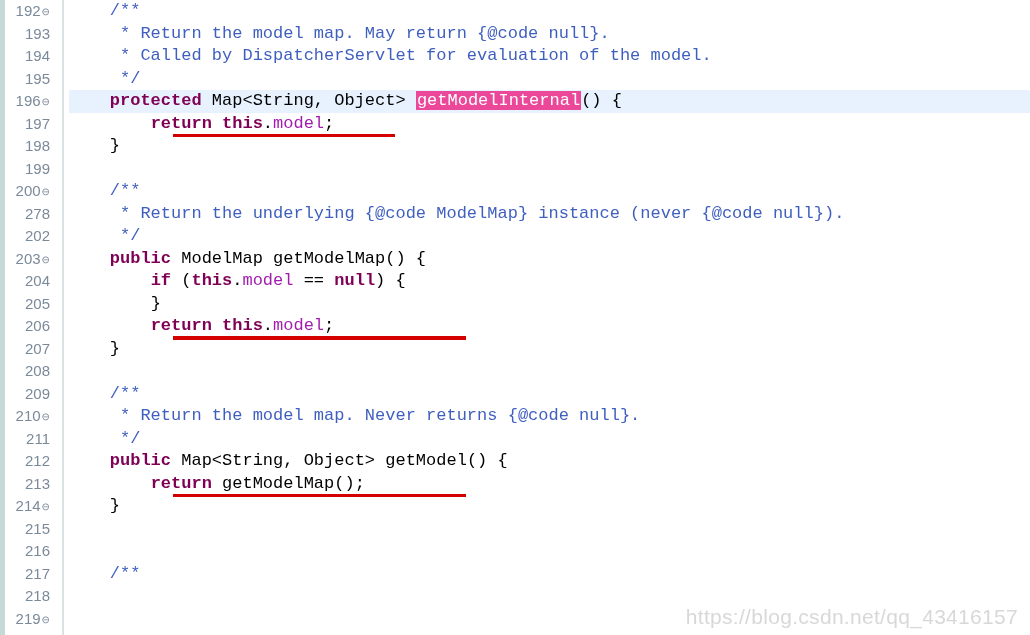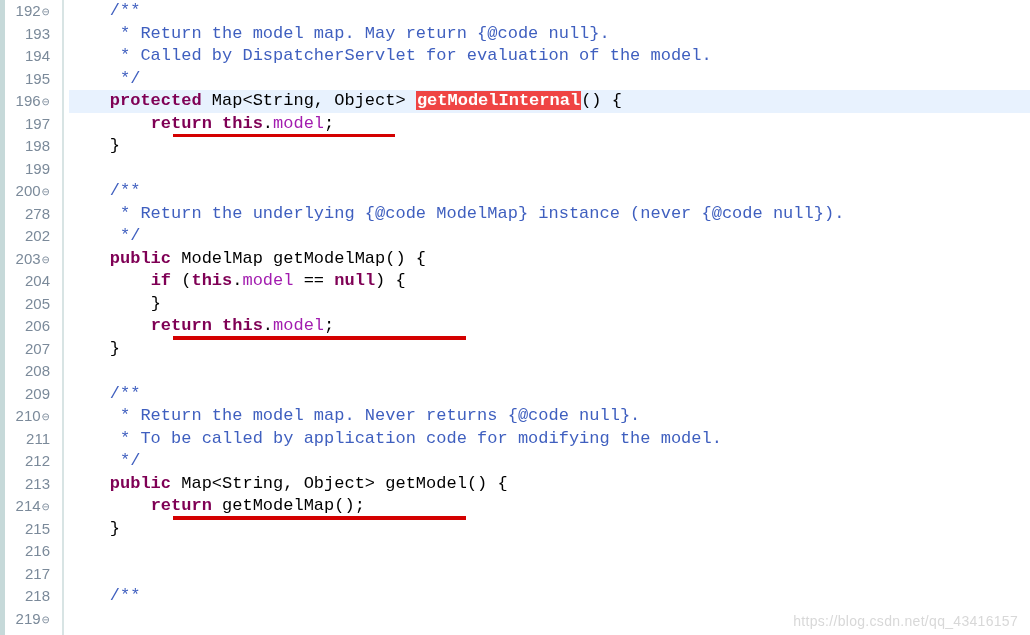--- a/index.html
+++ b/index.html
@@ -52,37 +52,36 @@
     position: relative;
     color: #000000;
   }
   .highlight-line {
     background: #e8f2fe;
   }
   .kw { color: #7f0055; font-weight: bold; }      
   .comment { color: #3f5fbf; }
   .field { color: #a21caf; }
   .selected {
-    background: #ef4444;
+    background: #ec4899;
     color: #ffffff;
     padding: 0 1px;
-    font-weight: bold;
   }
   .underline {
     position: absolute;
     height: 3.5px;
     background: #d40000;
     left: 0;
   }
   .watermark {
     position: absolute;
     bottom: 6px;
     right: 12px;
     color: #d8d8d8;
-    font-size: 14px;
+    font-size: 21px;
     font-family: Arial, sans-serif;
     letter-spacing: 0.3px;
   }
   .rail {
     position: absolute;
     left: 0;
     width: 5px;
     background: #c6d9d9;
     top: 0;
     bottom: 0;
@@ -163,21 +162,20 @@
     </div>
 
     <div class="code-line"><span>    </span><span>}</span></div>
 
     <div class="code-line"></div>
 
     <div class="code-line"><span>    </span><span class="comment">/**</span></div>
 
     <div class="code-line"><span>     </span><span class="comment">* Return the model map. Never returns {@code null}.</span></div>
 
-    <div class="code-line"><span>     </span><span class="comment">* To be called by application code for modifying the model.</span></div>
 
     <div class="code-line"><span>     </span><span class="comment">*/</span></div>
 
     <div class="code-line"><span>    </span><span class="kw">public</span><span> Map&lt;String, Object&gt; getModel() {</span></div>
 
     <div class="code-line"><span>        </span><span class="kw">return</span><span> getModelMap();</span>
       <div class="underline" style="width:293px; left:104px; top:21px;"></div>
     </div>
 
     <div class="code-line"><span>    </span><span>}</span></div>

